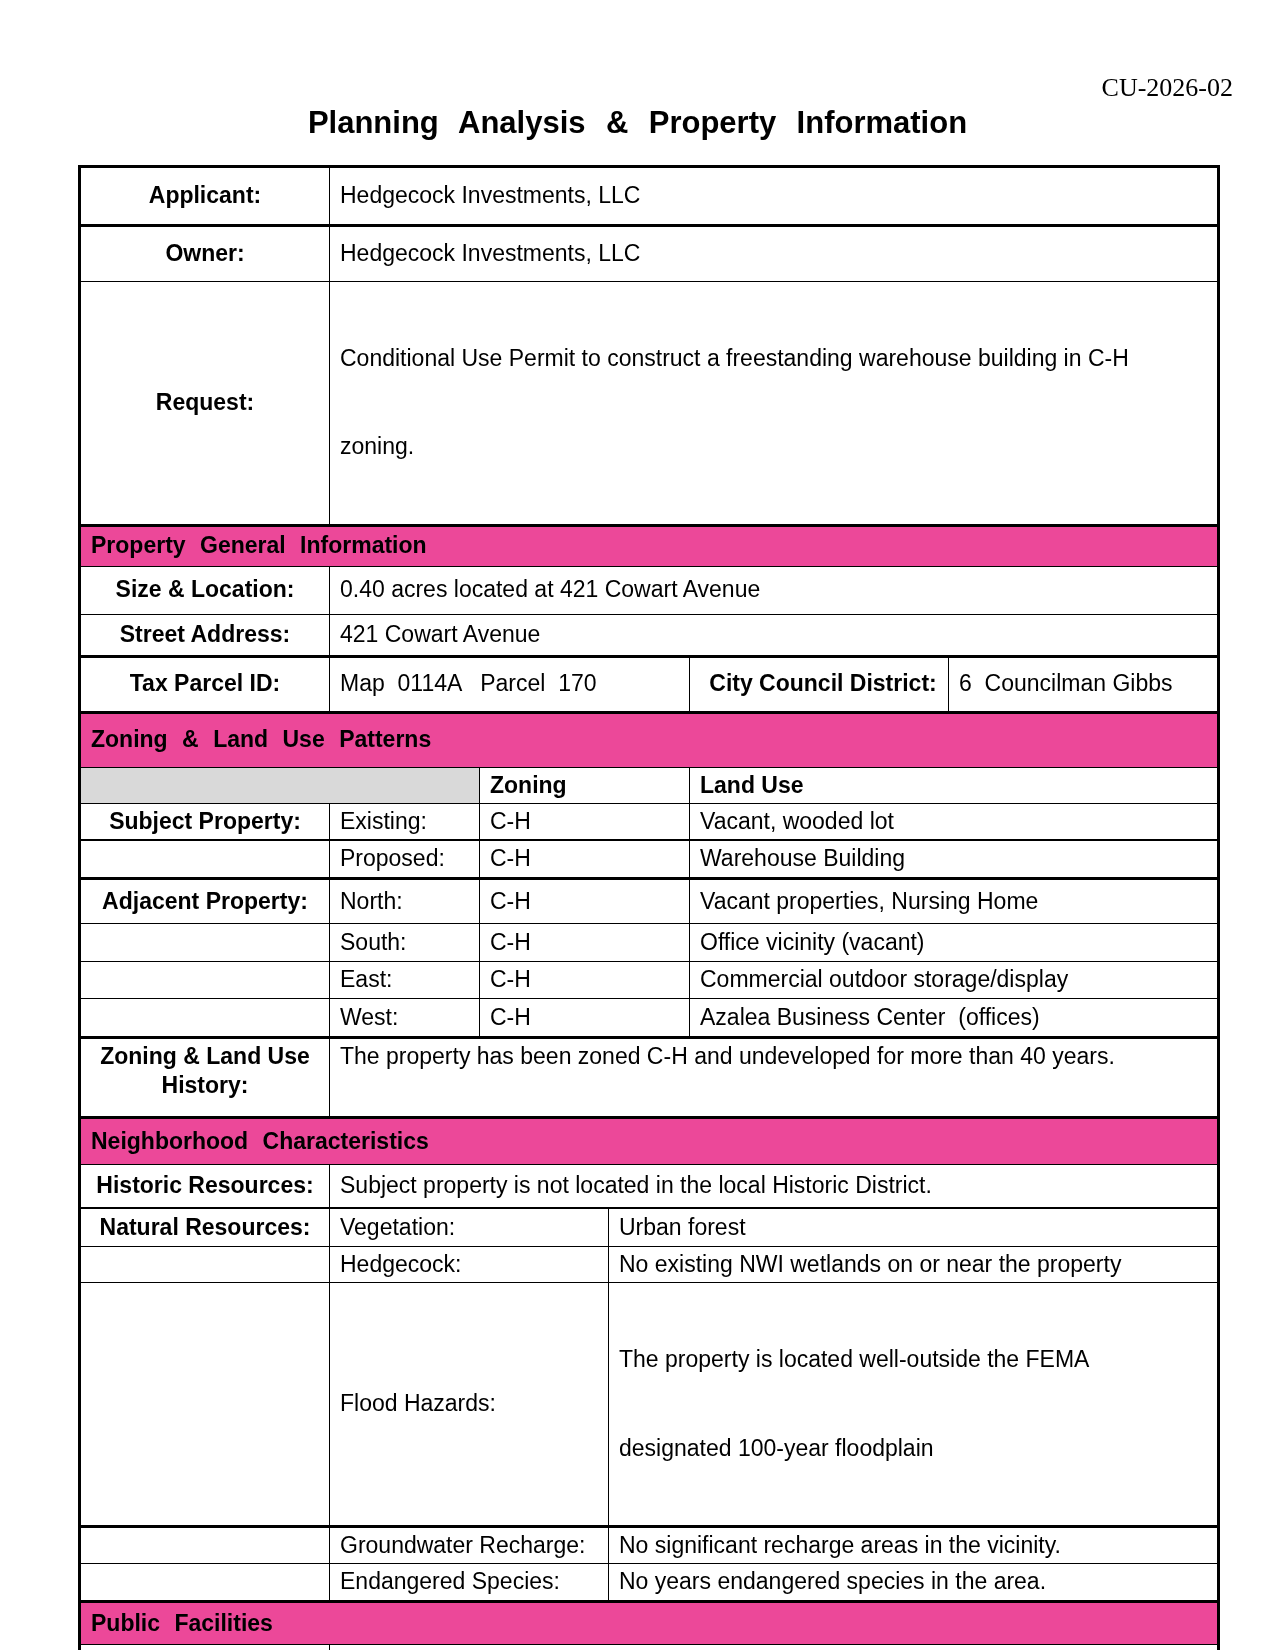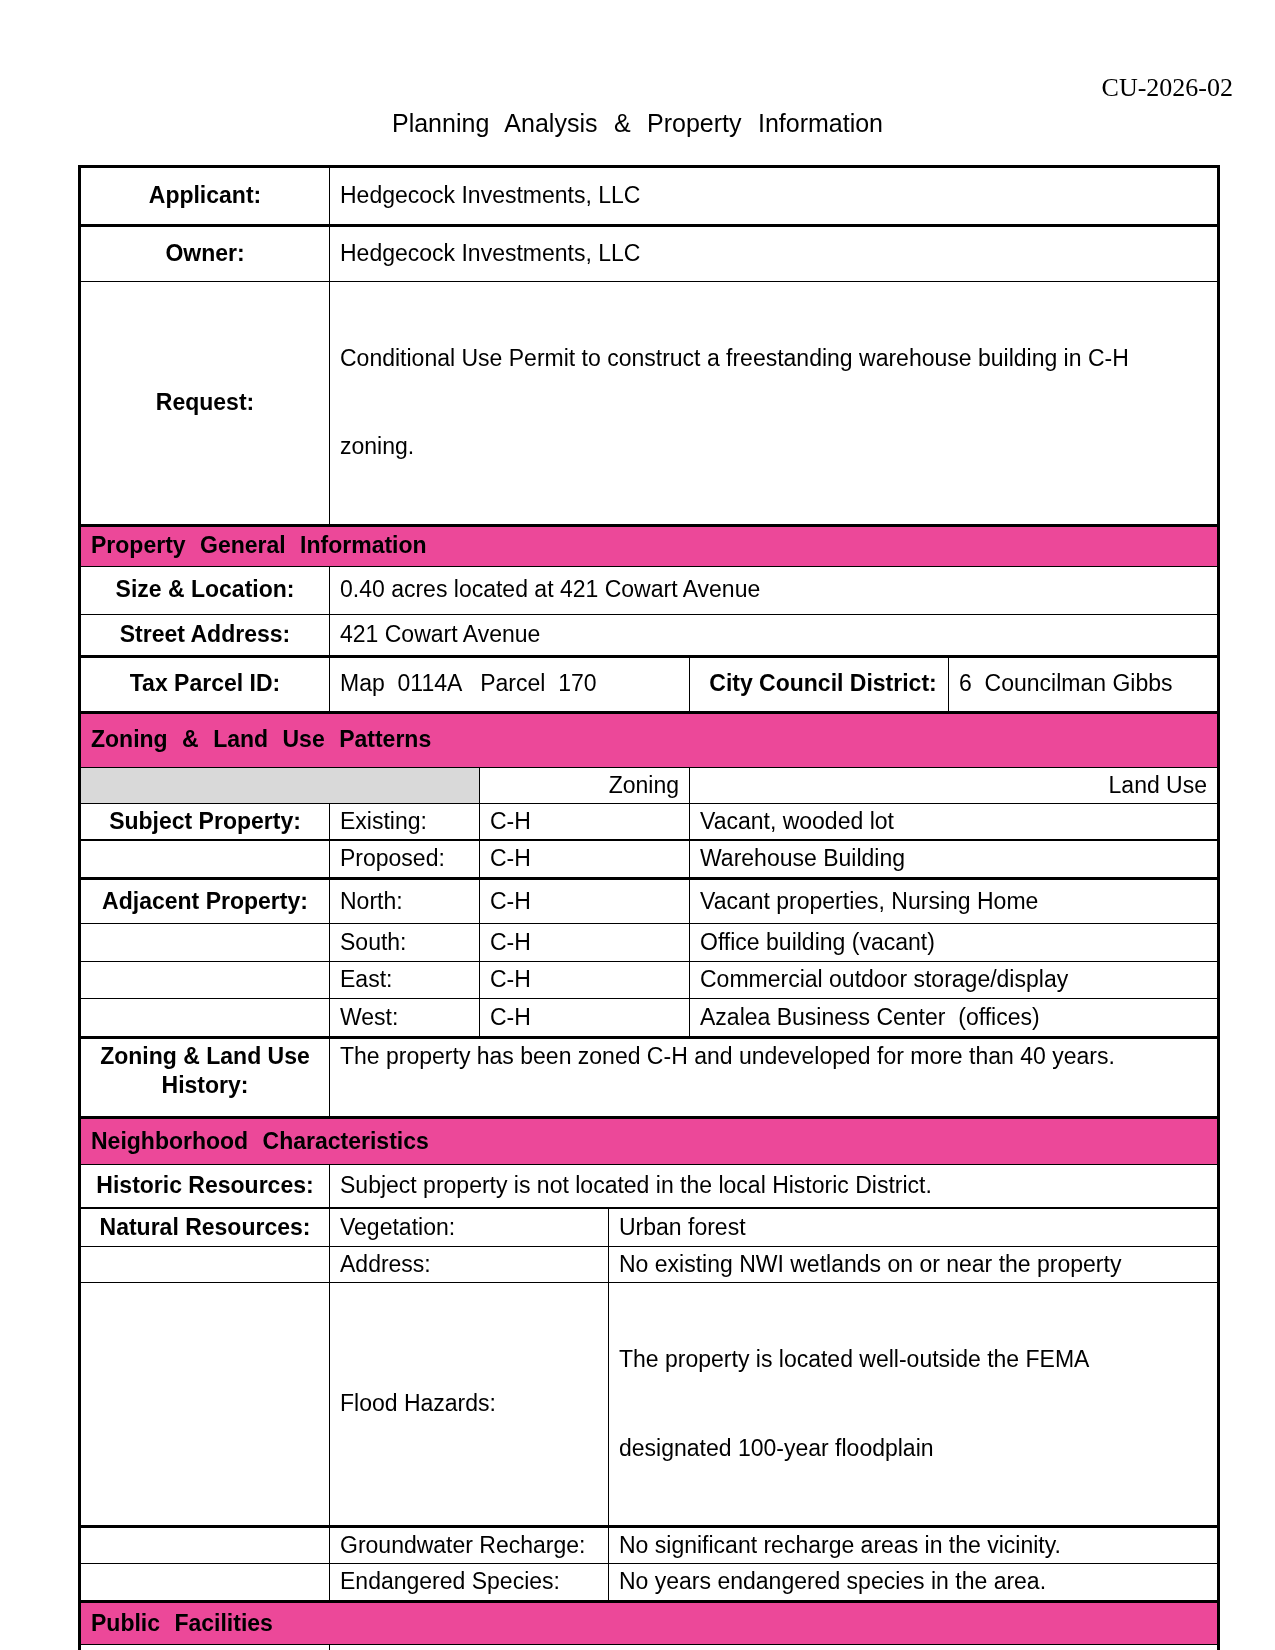--- a/index.html
+++ b/index.html
@@ -16,22 +16,22 @@
     padding-top: 74px;
     padding-right: 42px;
     text-align: right;
     font-family: "Liberation Serif", serif;
     font-size: 26px;
     line-height: 28px;
   }
   .title {
     margin: 4px 0 0 0;
     text-align: center;
-    font-size: 25px;
-    font-weight: normal;
+    font-size: 31px;
+    font-weight: bold;
     word-spacing: 0.38em;
     line-height: 34px;
   }
 
   table.main {
     margin: 25px 0 0 78px;
     width: 1139px;
     border-collapse: collapse;
     table-layout: fixed;
     border: 3px solid #000;
@@ -48,21 +48,21 @@
   tr.bb2 > td { border-bottom-width: 2px; }
   td.lbl { font-weight: bold; text-align: center; }
   td.val, td.sub { white-space: pre-wrap; }
   tr.sec > td {
     background: #ec4899;
     text-align: left;
     font-weight: bold;
     word-spacing: 0.35em;
   }
   td.graycell { background: #d9d9d9; }
-  td.colhead { font-weight: normal; text-align: right; }
+  td.colhead { font-weight: bold; }
   tr.top > td { vertical-align: top; }
   td.nw { white-space: nowrap; padding-right: 2px; }
 </style>
 </head>
 <body>
 
 <div class="page">
 
   <div class="doc-number">CU-2026-02</div>
   <div class="title">Planning Analysis &amp; Property Information</div>
@@ -145,21 +145,21 @@
         <td class="lbl">Adjacent Property:</td>
         <td class="sub">North:</td>
         <td class="val" colspan="2">C-H</td>
         <td class="val" colspan="2">Vacant properties, Nursing Home</td>
       </tr>
 
       <tr style="height:38px">
         <td></td>
         <td class="sub">South:</td>
         <td class="val" colspan="2">C-H</td>
-        <td class="val" colspan="2">Office building (vacant)</td>
+        <td class="val" colspan="2">Office vicinity (vacant)</td>
       </tr>
 
       <tr style="height:37px">
         <td></td>
         <td class="sub">East:</td>
         <td class="val" colspan="2">C-H</td>
         <td class="val" colspan="2">Commercial outdoor storage/display</td>
       </tr>
 
       <tr class="bb3" style="height:39px">
@@ -184,21 +184,21 @@
       </tr>
 
       <tr style="height:38px">
         <td class="lbl">Natural Resources:</td>
         <td class="sub" colspan="2">Vegetation:</td>
         <td class="val" colspan="3">Urban forest</td>
       </tr>
 
       <tr style="height:36px">
         <td></td>
-        <td class="sub" colspan="2">Address:</td>
+        <td class="sub" colspan="2">Hedgecock:</td>
         <td class="val" colspan="3">No existing NWI wetlands on or near the property</td>
       </tr>
 
       <tr class="bb3" style="height:52px">
         <td></td>
         <td class="sub" colspan="2">Flood Hazards:</td>
         <td class="val" colspan="3">
           <div>The property is located well-outside the FEMA</div>
           <div>designated 100-year floodplain</div>
         </td>

